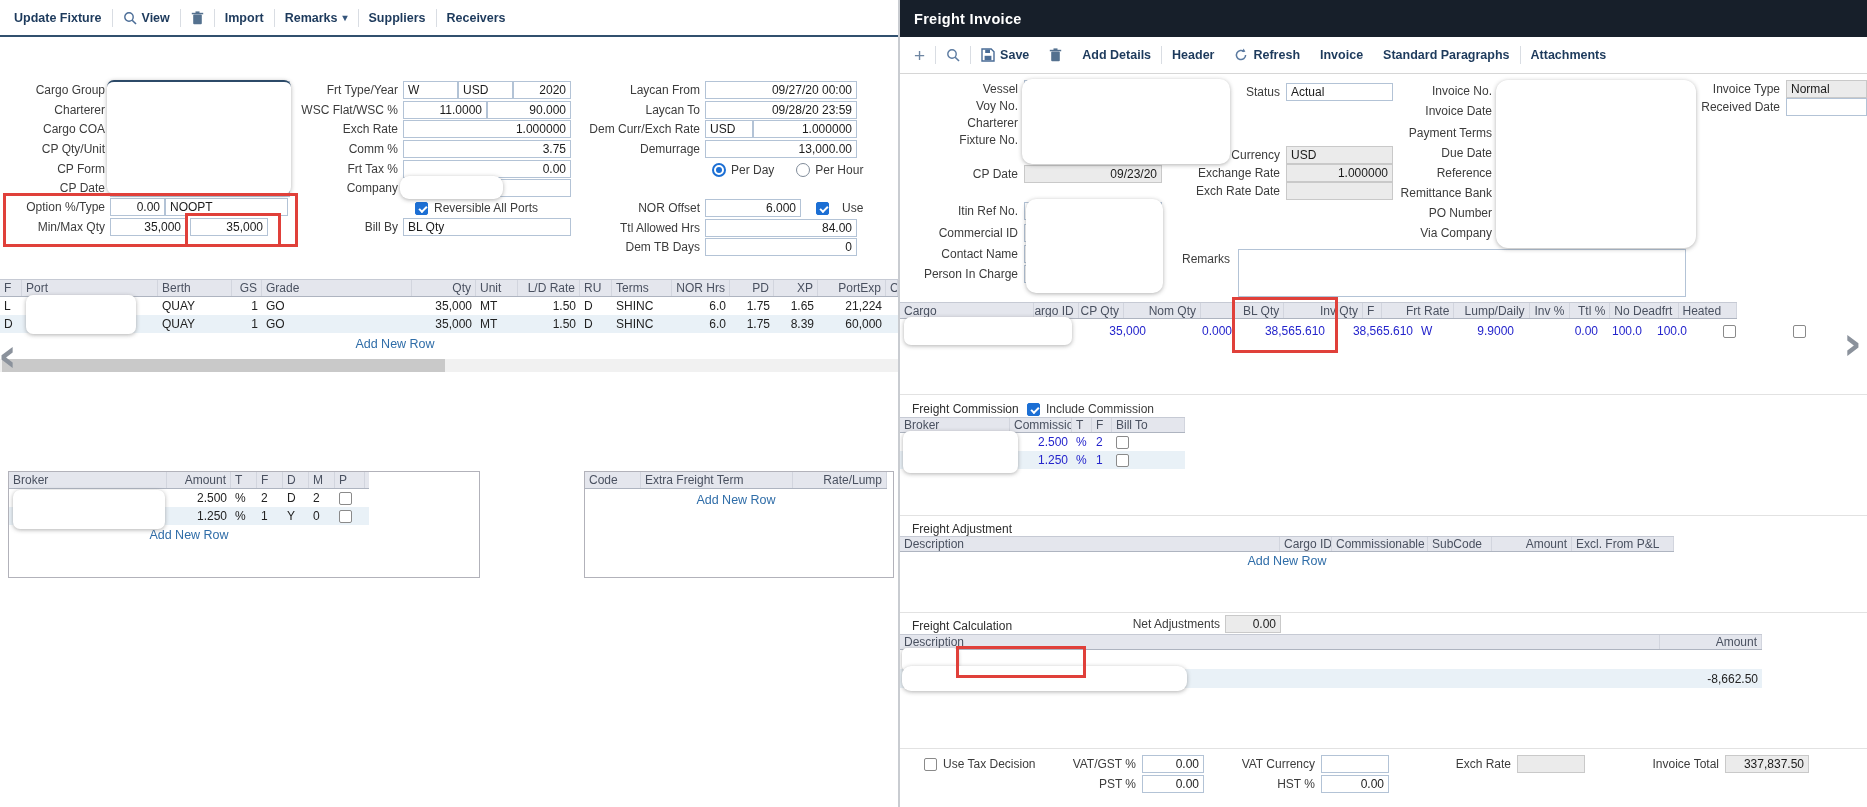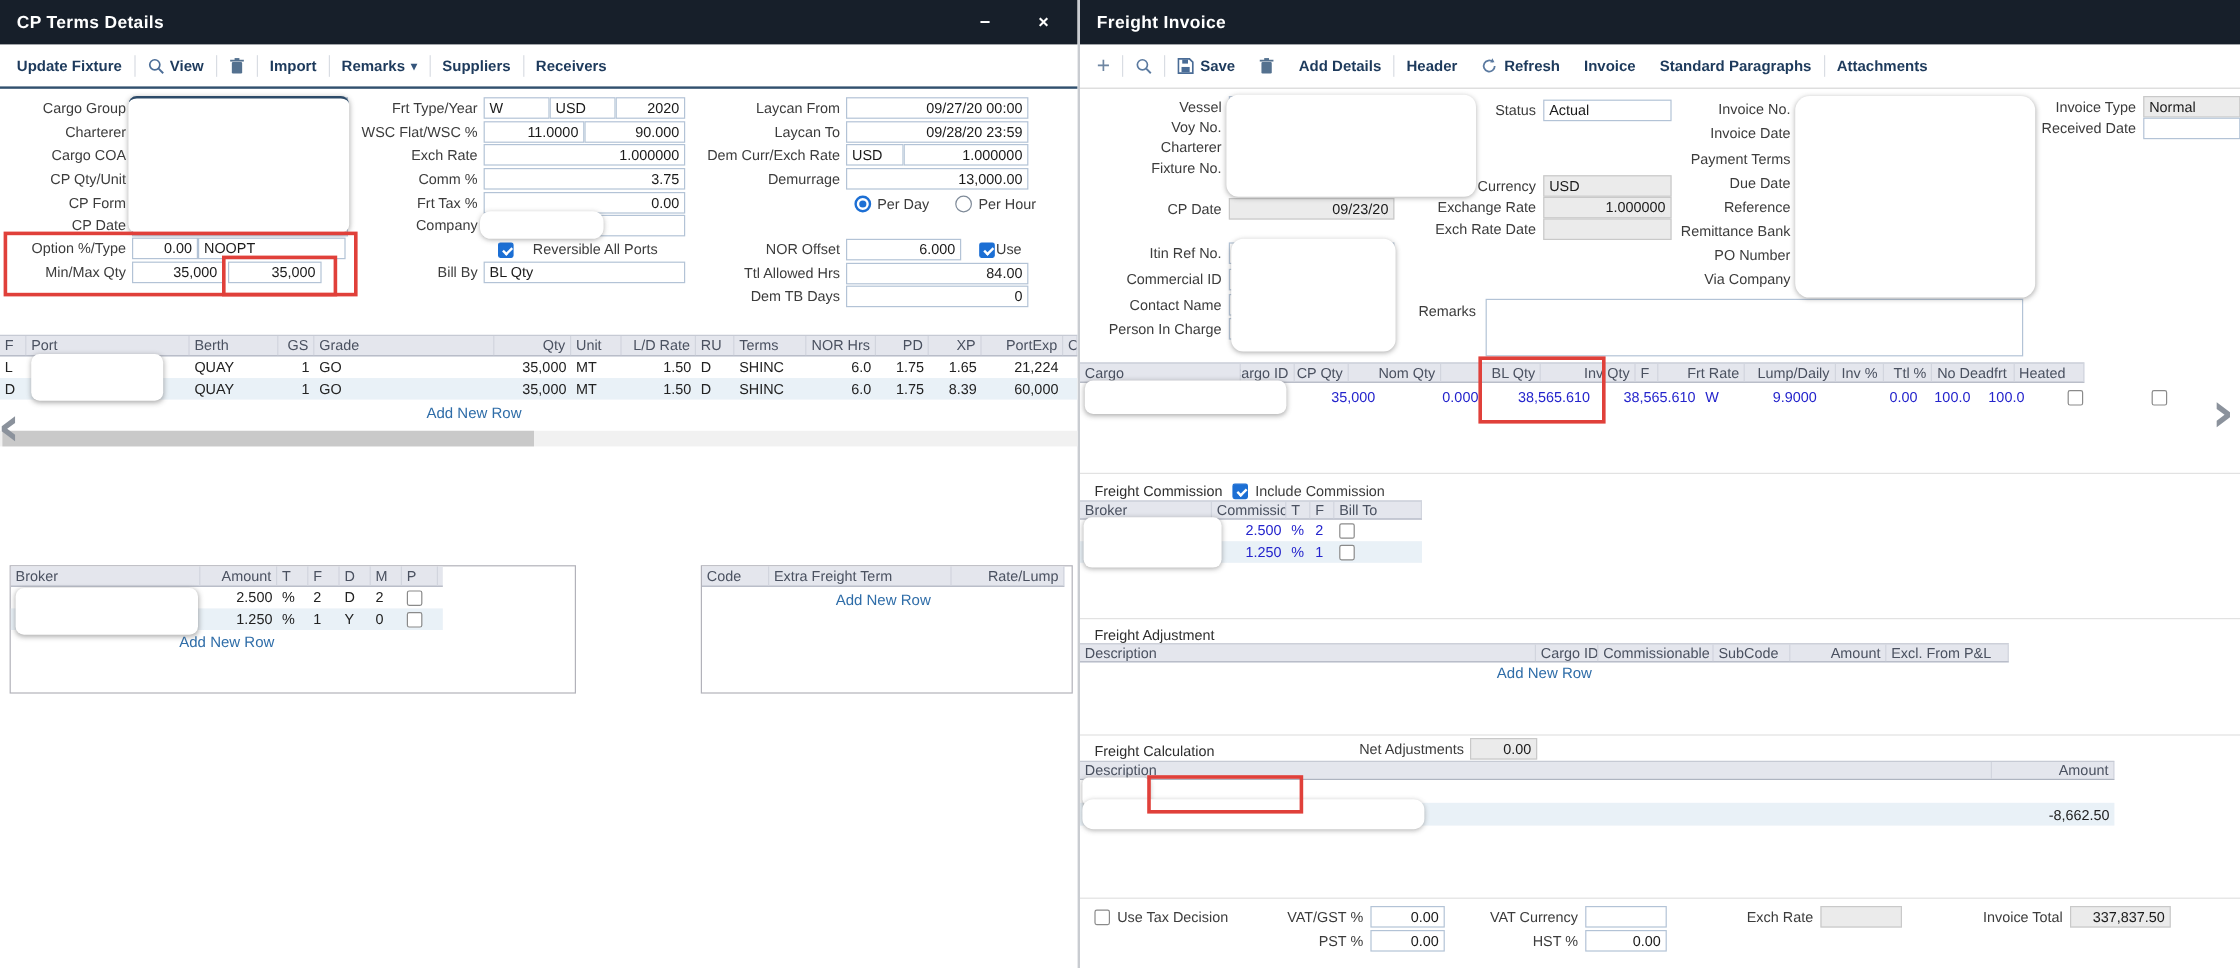--- a/index.html
+++ b/index.html
@@ -43,27 +43,20 @@
   .sec{font-size:12px;color:#2e2e2e;white-space:nowrap}
   .hline{position:absolute;height:1px;background:#e2e2e2;left:0;right:0}
   .panel{position:absolute;border:1px solid #b2b2ba;background:#fff;box-sizing:border-box}
   .navchev{position:absolute;z-index:40;font-size:46px;color:#8b929c;line-height:1;font-weight:bold;cursor:pointer;font-family:"DejaVu Sans",sans-serif}
   svg{display:block;flex:none}
 </style>
 </head>
 <body>
 
 <div class="window" id="win-left">
-  <div class="titlebar">
-    <span class="t">CP Terms Details</span>
-    <span class="win-btns">
-      <span class="win-btn">−</span>
-      <span class="win-btn">×</span>
-    </span>
-  </div>
 
   <div class="toolbar tb-dark">
     <span class="tb-item">
         <span>Update Fixture</span>
       </span>
     <span class="tb-sep"></span>
     <span class="tb-item">
       <span>
           <svg width="14" height="14" viewBox="0 0 14 14">
             <circle cx="6" cy="6" r="4.2" fill="none" stroke="#4a6c96" stroke-width="1.4"></circle>
@@ -162,21 +155,21 @@
   <div class="frow" style="left:283px;top:160px">
       <span class="lbl" style="width:115px">Frt Tax %</span>
       <span class="inp num" style="width:168px;margin-left:5px">0.00</span>
     </div>
   <div class="frow" style="left:283px;top:179px">
       <span class="lbl" style="width:115px">Company</span>
       <span class="inp" style="width:168px;margin-left:5px"></span>
     </div>
   <div class="frow" style="left:415px;top:199px">
       <span class="cb on"></span>
-      <span class="lbl" style="text-align:left;margin-left:16px">Reversible All Ports</span>
+      <span class="lbl" style="text-align:left;margin-left:6px">Reversible All Ports</span>
     </div>
   <div class="frow" style="left:283px;top:218px">
       <span class="lbl" style="width:115px">Bill By</span>
       <span class="inp" style="width:168px;margin-left:5px">BL Qty</span>
     </div>
   <div class="redact" style="left:400px;top:176px;width:103px;height:23px;border-radius:9px"></div>
 
   <div class="frow" style="left:582px;top:81px">
       <span class="lbl" style="width:118px">Laycan From</span>
       <span class="inp num" style="width:152px;margin-left:5px">09/27/20 00:00</span>
@@ -197,21 +190,21 @@
   <div class="frow" style="left:712px;top:161px">
       <span class="radio on"></span>
       <span class="lbl" style="text-align:left;margin-left:5px">Per Day</span>
       <span class="radio" style="margin-left:22px"></span>
       <span class="lbl" style="text-align:left;margin-left:5px">Per Hour</span>
     </div>
   <div class="frow" style="left:582px;top:199px">
       <span class="lbl" style="width:118px">NOR Offset</span>
       <span class="inp num" style="width:96px;margin-left:5px">6.000</span>
       <span class="cb on" style="margin-left:15px"></span>
-      <span class="lbl" style="text-align:left;margin-left:1px">Use</span>
+      <span class="lbl" style="text-align:left;margin-left:13px">Use</span>
     </div>
   <div class="frow" style="left:582px;top:219px">
       <span class="lbl" style="width:118px">Ttl Allowed Hrs</span>
       <span class="inp num" style="width:152px;margin-left:5px">84.00</span>
     </div>
   <div class="frow" style="left:582px;top:238px">
       <span class="lbl" style="width:118px">Dem TB Days</span>
       <span class="inp num" style="width:152px;margin-left:5px">0</span>
     </div>
 
@@ -579,21 +572,21 @@
   </div>
   <div class="grow alt" style="left:0;top:669px;width:862px;height:19px">
     <span class="c" style="width:760px"></span>
     <span class="c num" style="width:102px">-8,662.50</span>
   </div>
   <div class="redact" style="left:2px;top:648px;width:56px;height:23px;border-radius:5px"></div>
   <div class="redbox" style="left:56px;top:646px;width:124px;height:26px"></div>
   <div class="redact" style="left:2px;top:666px;width:285px;height:25px;border-radius:9px"></div>
 
   <div class="hline" style="top:748px"></div>
-  <div class="frow" style="left:12px;top:755px">
+  <div class="frow" style="left:24px;top:755px">
       <span class="cb"></span>
       <span class="lbl" style="text-align:left;margin-left:6px">Use Tax Decision</span>
     </div>
   <div class="frow" style="left:146px;top:755px">
       <span class="lbl" style="width:90px">VAT/GST %</span>
       <span class="inp num" style="width:62px;margin-left:6px">0.00</span>
     </div>
   <div class="frow" style="left:325px;top:755px">
       <span class="lbl" style="width:90px">VAT Currency</span>
       <span class="inp" style="width:68px;margin-left:6px"></span>

